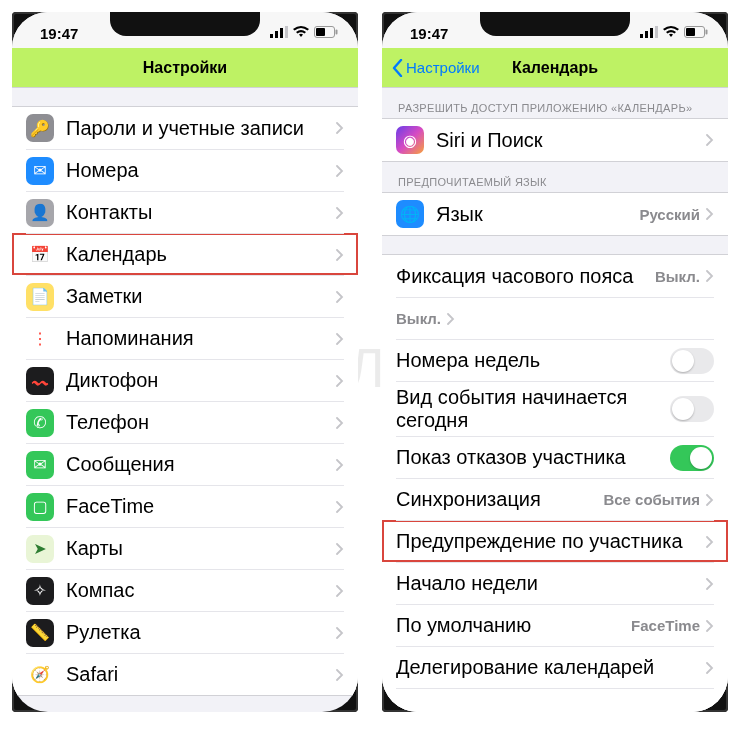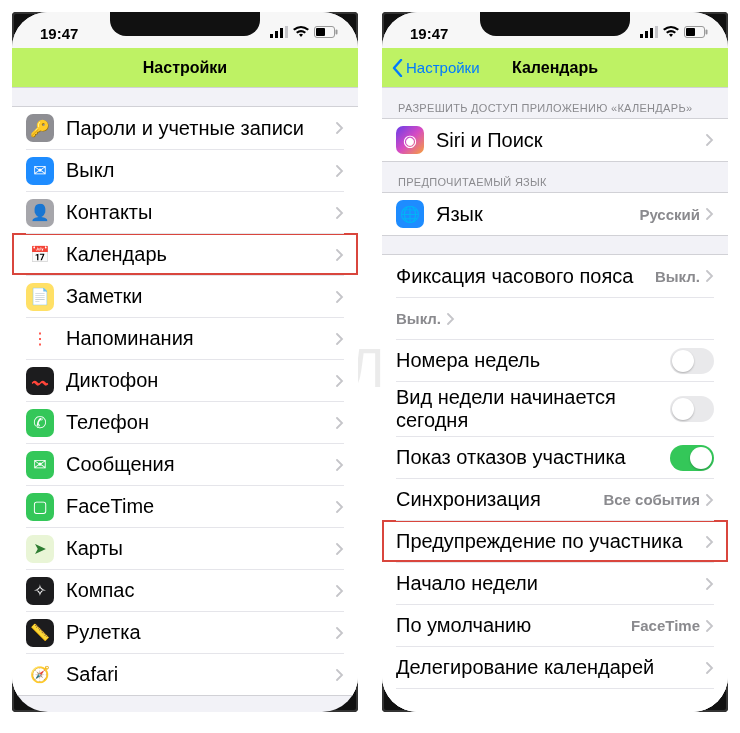--- a/index.html
+++ b/index.html
@@ -179,21 +179,21 @@
               <span class="chevron">
                 <svg viewBox="0 0 8 12">
                   <path d="M1 1 L6 6 L1 11" stroke="#c5c5c9" stroke-width="1.8" fill="none" stroke-linecap="round"></path>
                 </svg>
               </span>
             </div>
           </div>
           <div class="row">
             <div class="row-inner">
               <span class="icon" style="background:#1e8cff;color:#fff">✉</span>
-              <span class="label">Выкл</span>
+              <span class="label">Номера</span>
               <span class="chevron">
                 <svg viewBox="0 0 8 12">
                   <path d="M1 1 L6 6 L1 11" stroke="#c5c5c9" stroke-width="1.8" fill="none" stroke-linecap="round"></path>
                 </svg>
               </span>
             </div>
           </div>
           <div class="row">
             <div class="row-inner">
               <span class="icon" style="background:#a6a6ab;color:#fff">👤</span>
@@ -423,21 +423,21 @@
             </div>
           </div>
           <div class="row">
             <div class="row-inner">
               <span class="label">Номера недель</span>
               <span class="switch off"></span>
             </div>
           </div>
           <div class="row">
             <div class="row-inner">
-              <span class="label">Вид недели начинается сегодня</span>
+              <span class="label">Вид события начинается сегодня</span>
               <span class="switch off"></span>
             </div>
           </div>
           <div class="row">
             <div class="row-inner">
               <span class="label">Показ отказов участника</span>
               <span class="switch on"></span>
             </div>
           </div>
           <div class="row">

